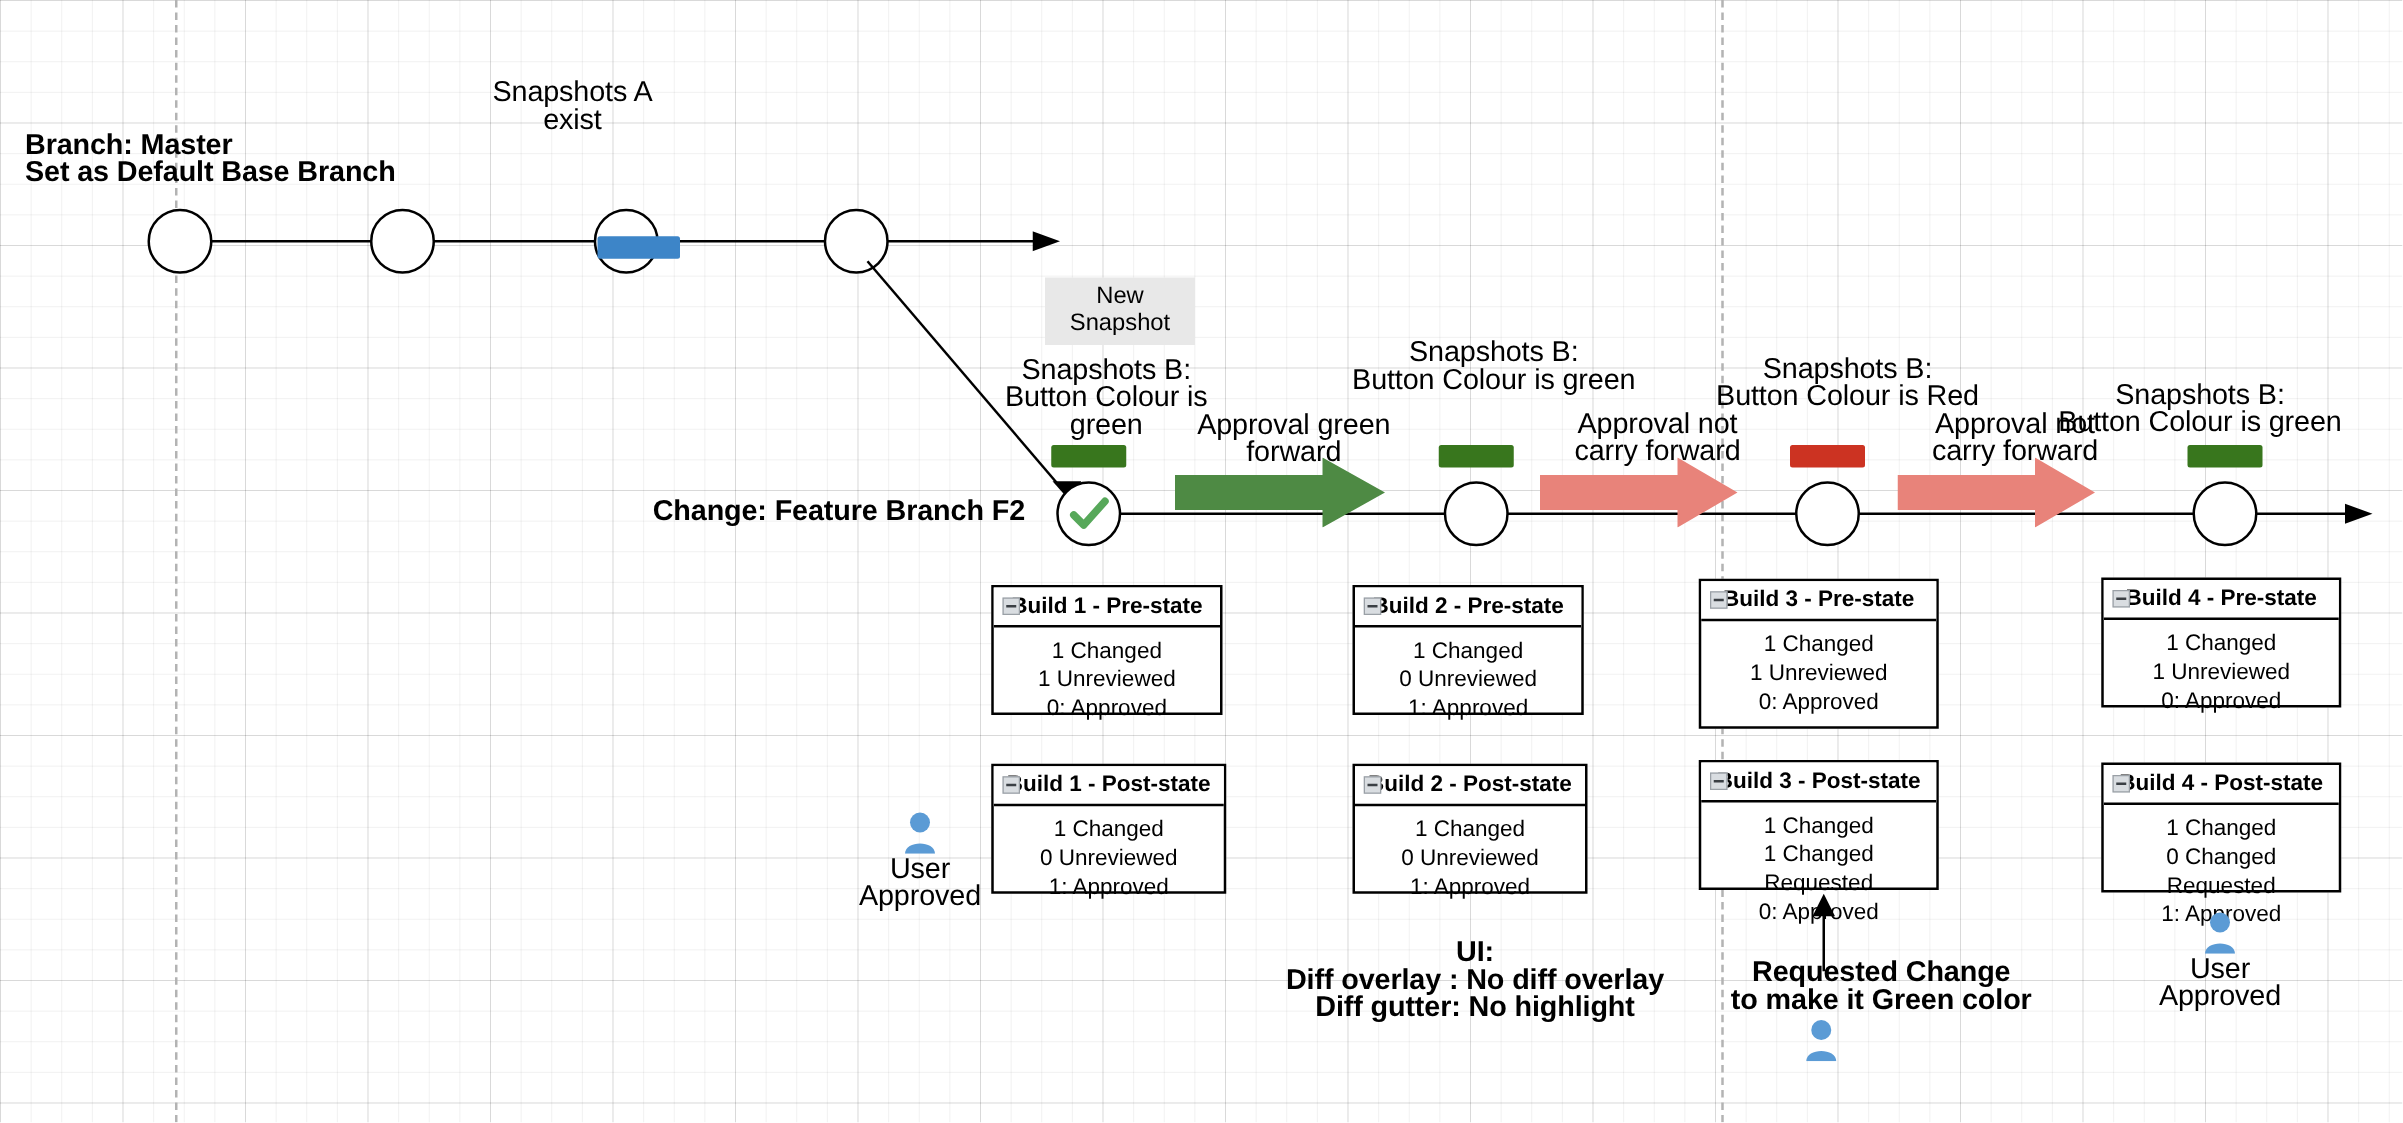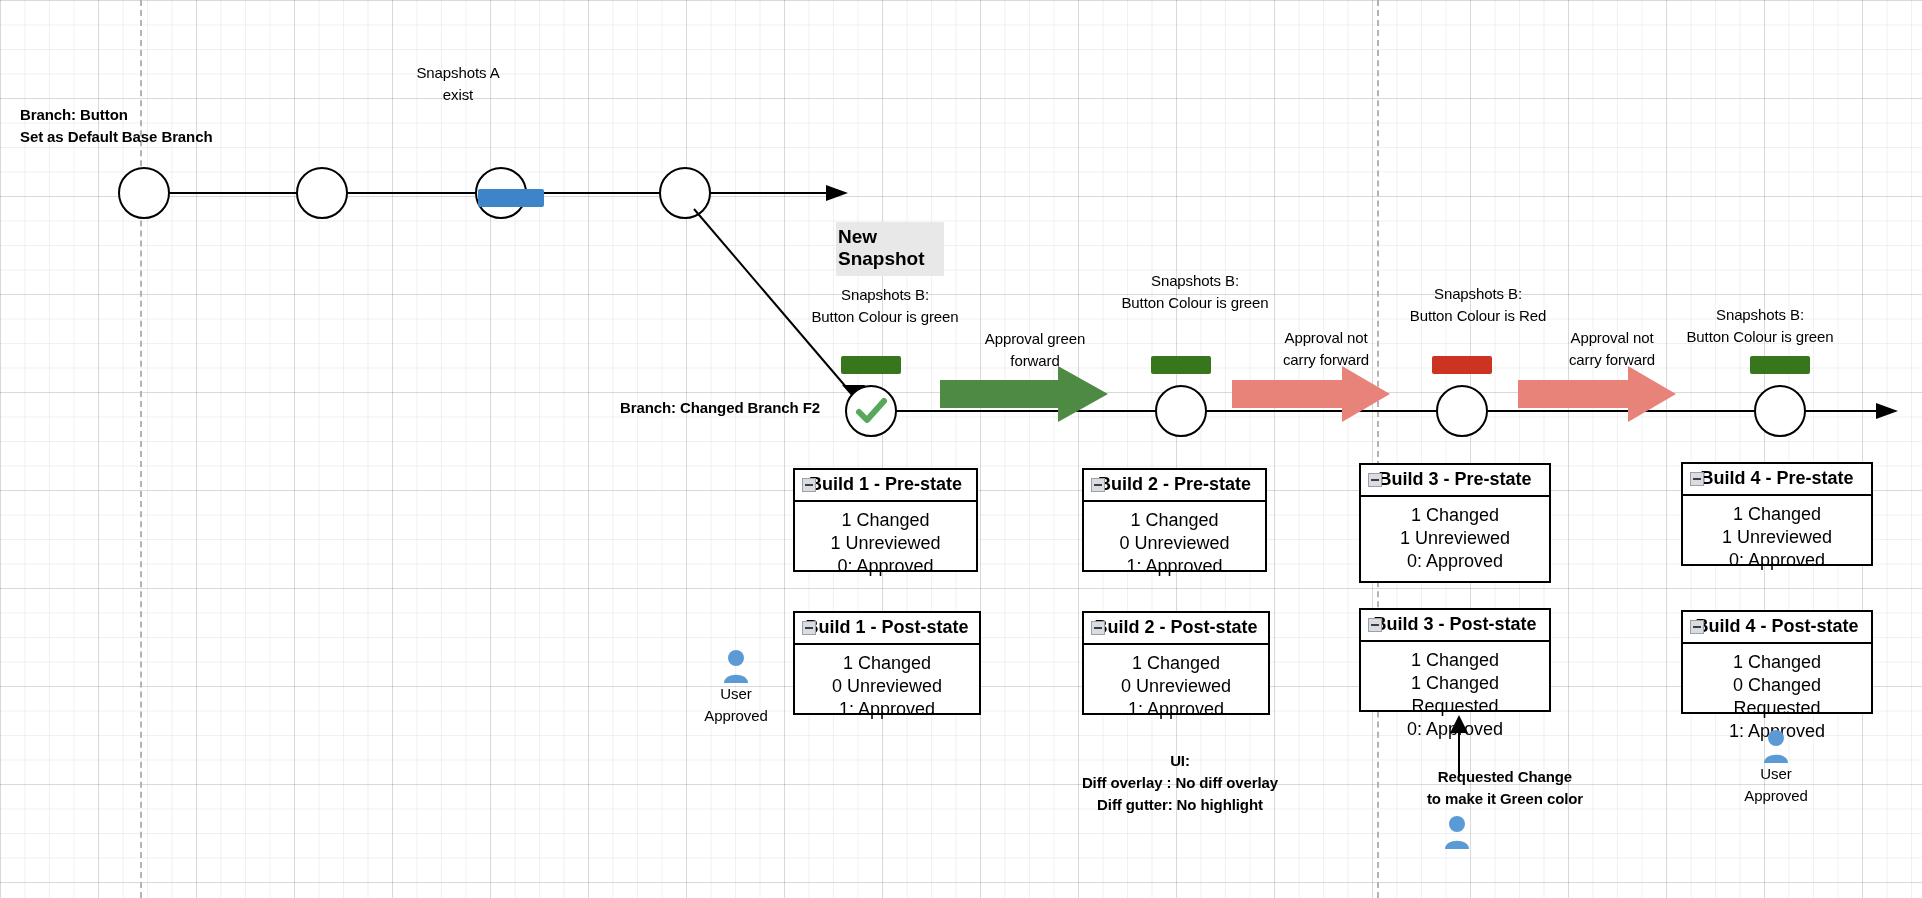--- a/index.html
+++ b/index.html
@@ -19,21 +19,21 @@
       linear-gradient(to bottom, rgba(0,0,0,0.10) 1px, transparent 1px);
     background-size: 24.5px 24.5px, 24.5px 24.5px, 98px 98px, 98px 98px;
     background-position: 0 0, 0 0, 0 0, 0 0;
     overflow: hidden;
     font-family: "Liberation Sans", sans-serif;
     color: #000000;
   }
   .abs { position: absolute; }
   .lbl {
     font-family: "Liberation Sans", sans-serif;
-    font-size: 15px;
+    font-size: 23px;
     line-height: 22px;
     color: #000000;
     text-align: center;
     white-space: pre-line;
     letter-spacing: -0.1px;
   }
   .lbl.bold { font-weight: bold; }
   .node-circle {
     width: 52px; height: 52px;
     border: 2px solid #000000;
@@ -89,37 +89,37 @@
     height: 2px;
     background: #3a3f44;
   }
   .dashed-v {
     border-left: 2px dashed #b3b3b3;
     width: 0;
   }
   .user-icon svg { display: block; }
   .new-snap {
     background: #e8e8e8;
-    font-weight: bold;
+    font-weight: normal;
     font-size: 19px;
     line-height: 22px;
-    text-align: left;
-    padding: 4px 14px 6px 2px;
+    text-align: center;
+    padding: 4px 14px 6px 14px;
     white-space: pre-line;
   }
 </style>
 </head>
 <body>
 
 <div id="canvas">
 
   <div class="abs dashed-v" style="left:140px; top:0; height:898px;"></div>
   <div class="abs dashed-v" style="left:1377px; top:0; height:898px;"></div>
 
-  <div class="abs lbl bold" style="left:10px; top:104px; width:400px; text-align:left; padding-left:10px;">Branch: Button
+  <div class="abs lbl bold" style="left:10px; top:104px; width:400px; text-align:left; padding-left:10px;">Branch: Master
 Set as Default Base Branch</div>
 
   <div class="abs lbl" style="left:368px; top:62px; width:180px;">Snapshots A
 exist</div>
 
 
 
   <div class="abs line-h" style="left:148px; top:192px; width:690px;"></div>
   <svg class="abs" style="left:826px; top:179px;" width="26" height="28" viewBox="0 0 26 28">
     <polygon points="0,6 22,14 0,22" fill="#000000"></polygon>
@@ -132,21 +132,21 @@
   <div class="abs node-circle" style="left:659px; top:167px;"></div>
 
   <svg class="abs" style="left:690px; top:205px;" width="200" height="210" viewBox="0 0 200 210">
     <line x1="4" y1="4" x2="168" y2="196" stroke="#000000" stroke-width="2"></line>
     <polygon points="168,198 152,180 175,180" fill="#000000"></polygon>
   </svg>
 
   <div class="abs new-snap" style="left:836px; top:222px; width:92px;">New
 Snapshot</div>
 
-  <div class="abs lbl bold" style="left:520px; top:397px; width:300px; text-align:right;">Branch: Changed Branch F2</div>
+  <div class="abs lbl bold" style="left:520px; top:397px; width:300px; text-align:right;">Change: Feature Branch F2</div>
 
   <div class="abs line-h" style="left:860px; top:410px; width:1027px;"></div>
   <svg class="abs" style="left:1876px; top:397px;" width="26" height="28" viewBox="0 0 26 28">
     <polygon points="0,6 22,14 0,22" fill="#000000"></polygon>
   </svg>
 
   <div class="abs lbl" style="left:780px; top:284px; width:210px;">Snapshots B:
 Button Colour is green</div>
   <div class="abs swatch" style="left:841px; top:356px; width:60px; background:#38761d;"></div>
   <div class="abs node-circle" style="left:845px; top:385px;">

